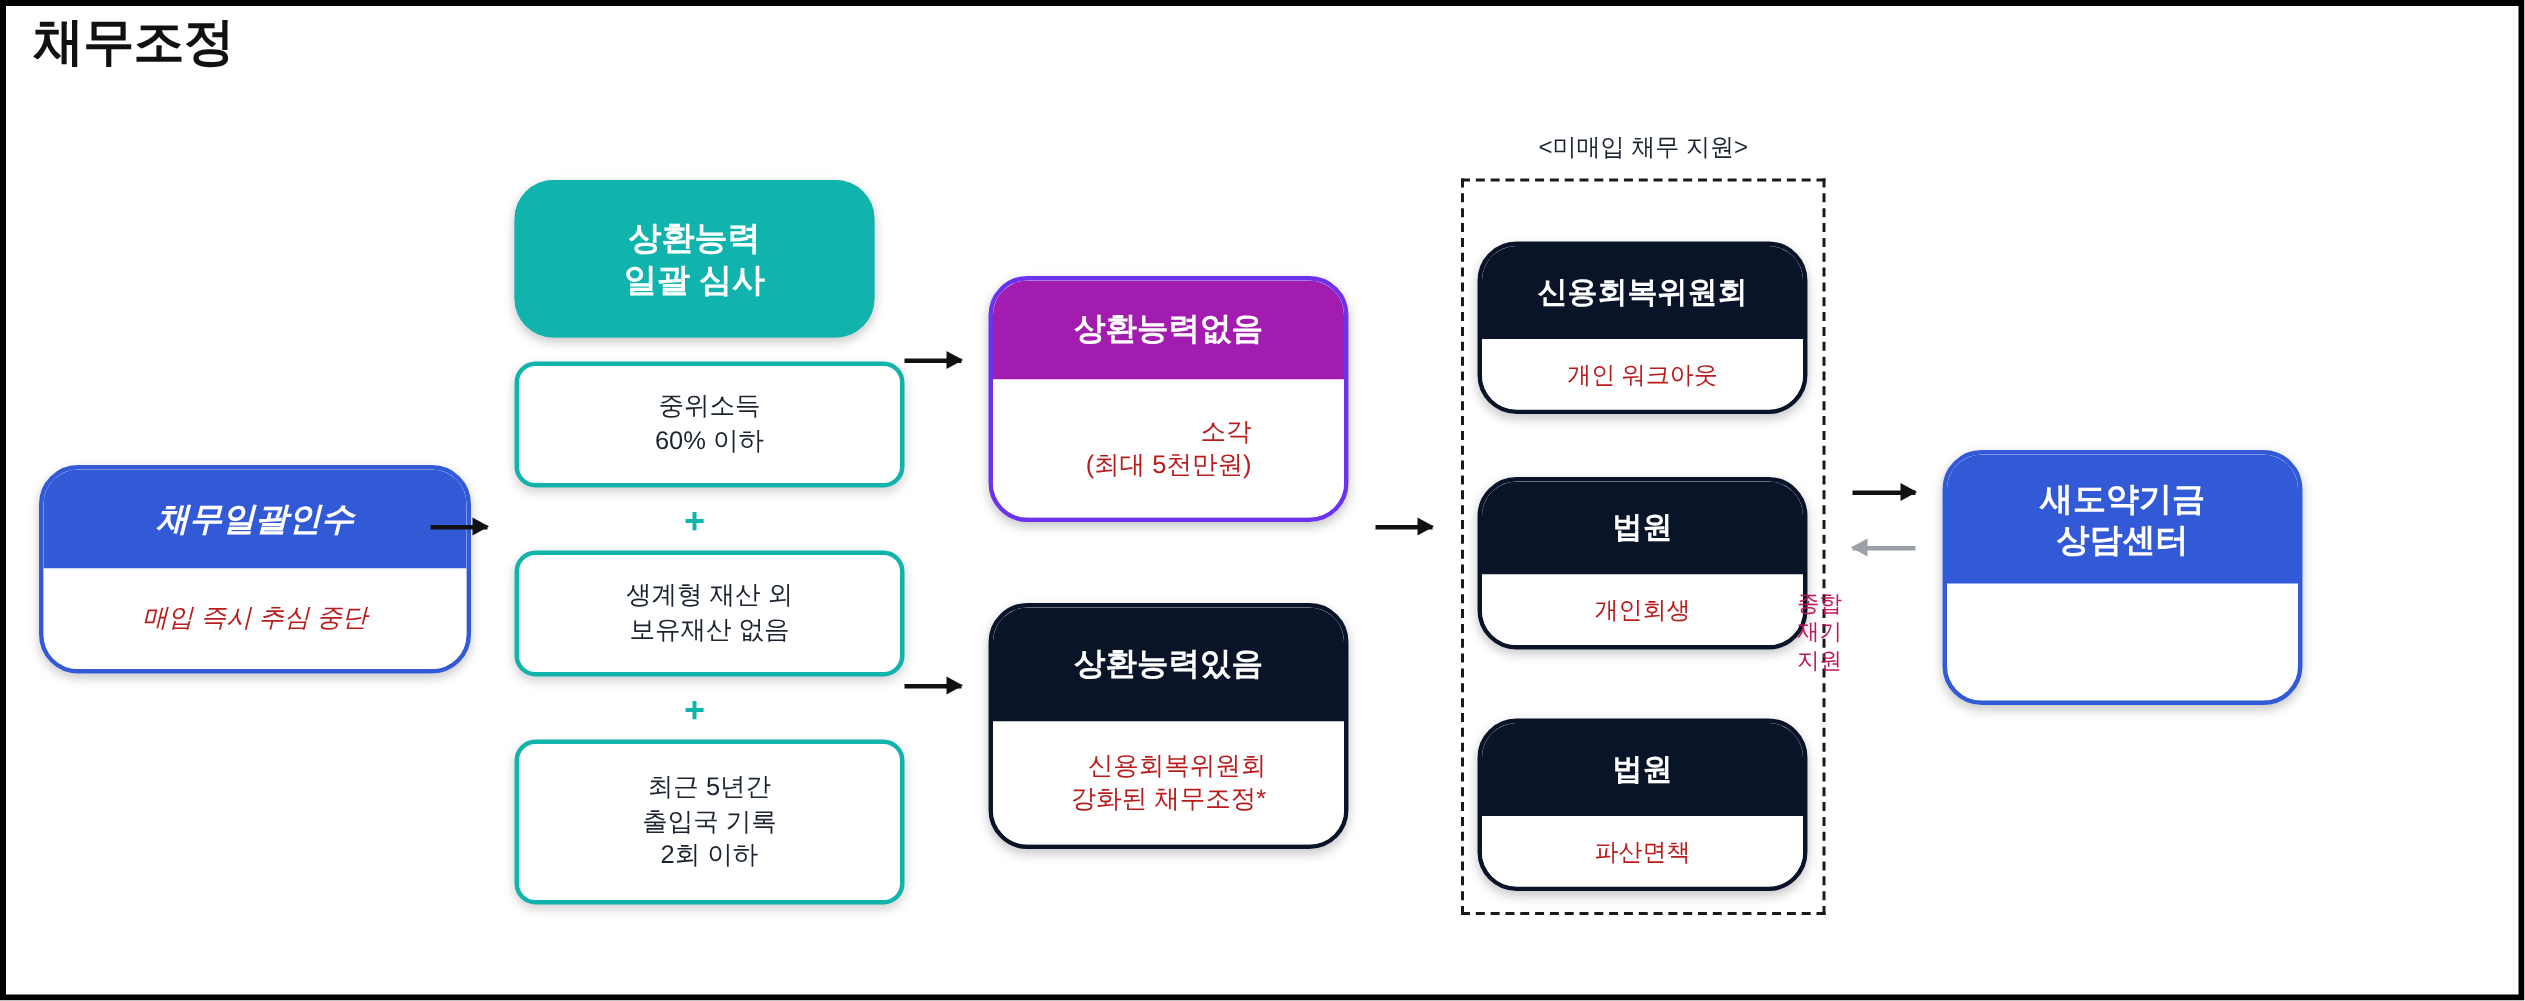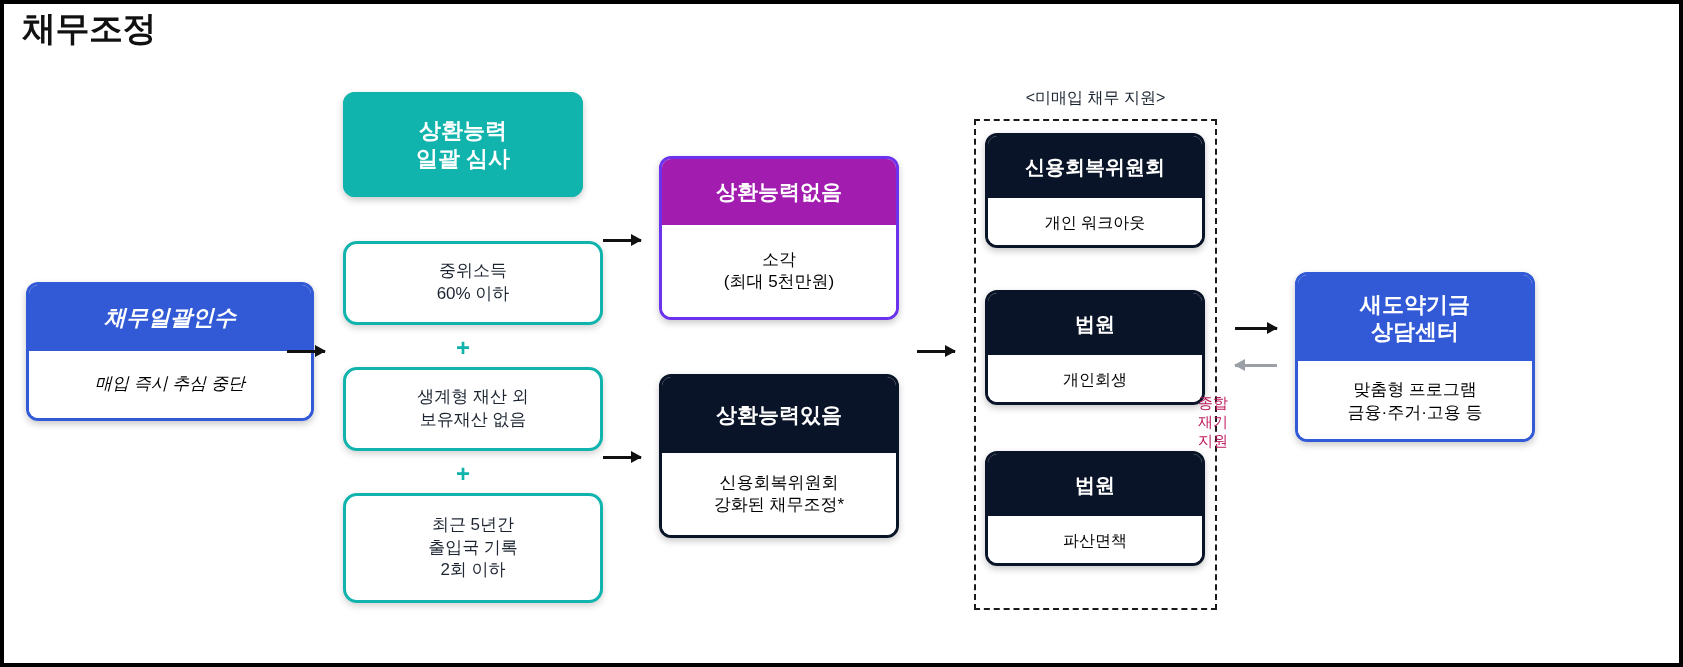--- a/index.html
+++ b/index.html
@@ -24,40 +24,41 @@
     font-size: 34px;
     font-weight: bold;
     color: #111111;
     letter-spacing: -0.5px;
     line-height: 1.2;
   }
 
   
   .card {
     position: absolute;
-    border-radius: 12px;
+    border-radius: 26px;
     overflow: hidden;
     box-shadow: 0 3px 7px rgba(0,0,0,0.22);
+    margin-top: 28px;
   }
   .card .hdr {
     display: flex;
     align-items: center;
     justify-content: center;
     text-align: center;
     color: #ffffff;
     font-weight: bold;
     line-height: 1.25;
   }
   .card .bdy {
     display: flex;
     align-items: center;
     justify-content: center;
-    text-align: center;
+    text-align: right;
     background: #ffffff;
-    color: #000000;
+    color: #b91c1c;
     line-height: 1.3;
   }
 
   
   #card-acquire {
     left: 22px; top: 278px; width: 288px; height: 139px;
     border: 3px solid #3259d6;
     font-style: italic;
   }
   #card-acquire .hdr { height: 66px; background: #3259d6; font-size: 22px; }
@@ -304,21 +305,15 @@
     <span class="ln">지원</span>
   </div>
 
   <div class="card" id="card-center">
     <div class="hdr">
       <span>
         <span class="ln">새도약기금</span>
         <span class="ln">상담센터</span>
       </span>
     </div>
-    <div class="bdy">
-      <span>
-        <span class="ln">맞춤형 프로그램</span>
-        <span class="ln">금융·주거·고용 등</span>
-      </span>
-    </div>
   </div>
 
 </div>
 
 </body></html>

